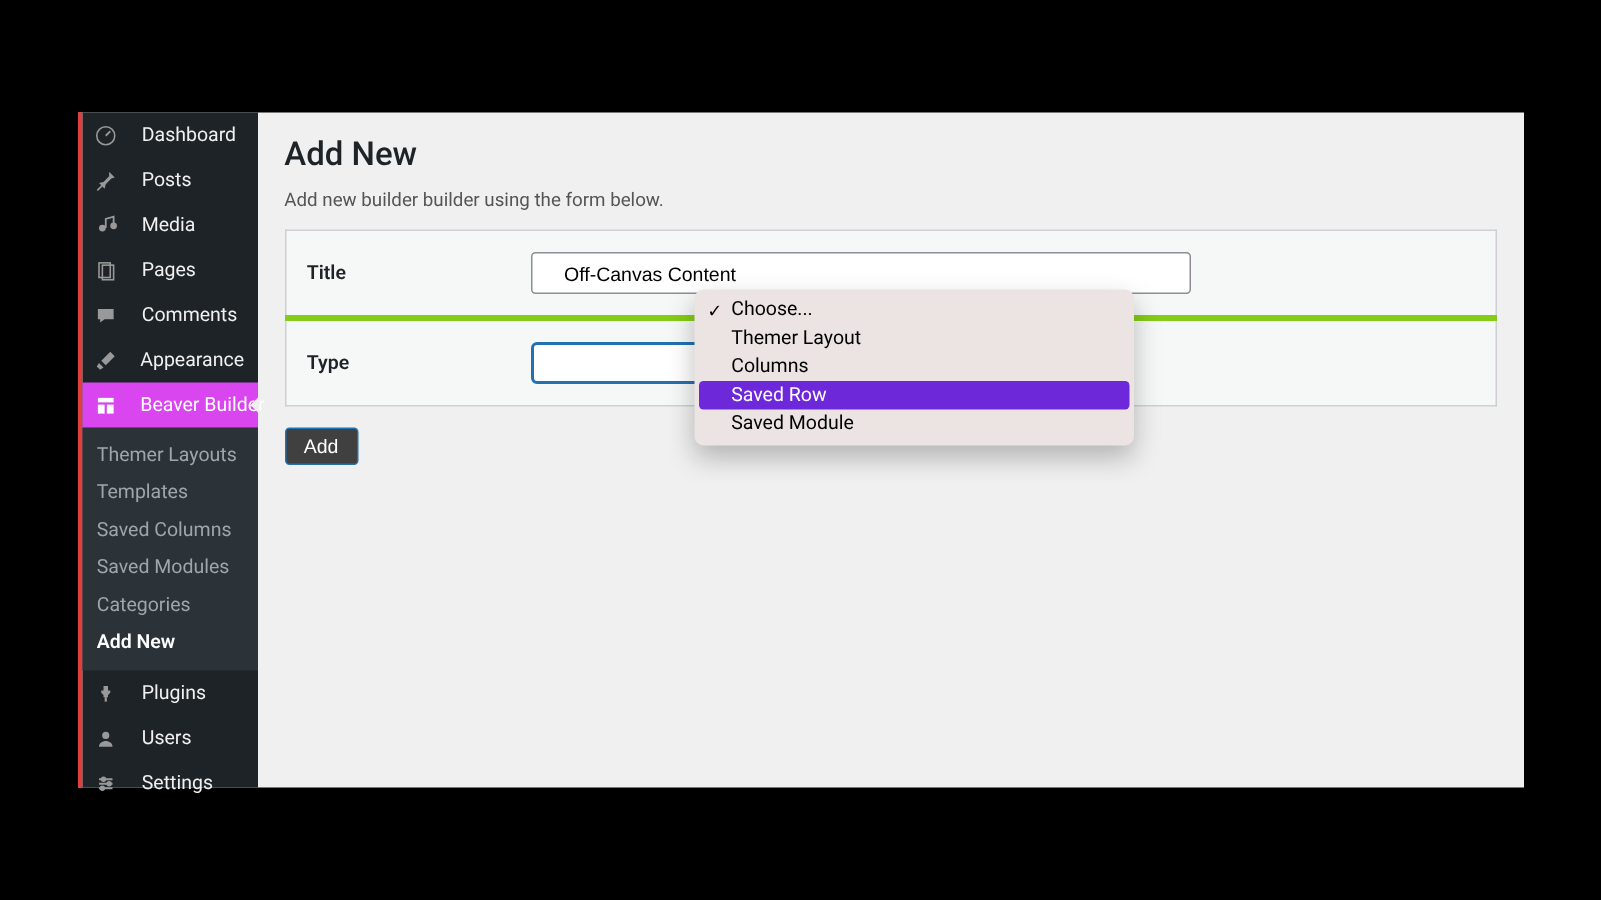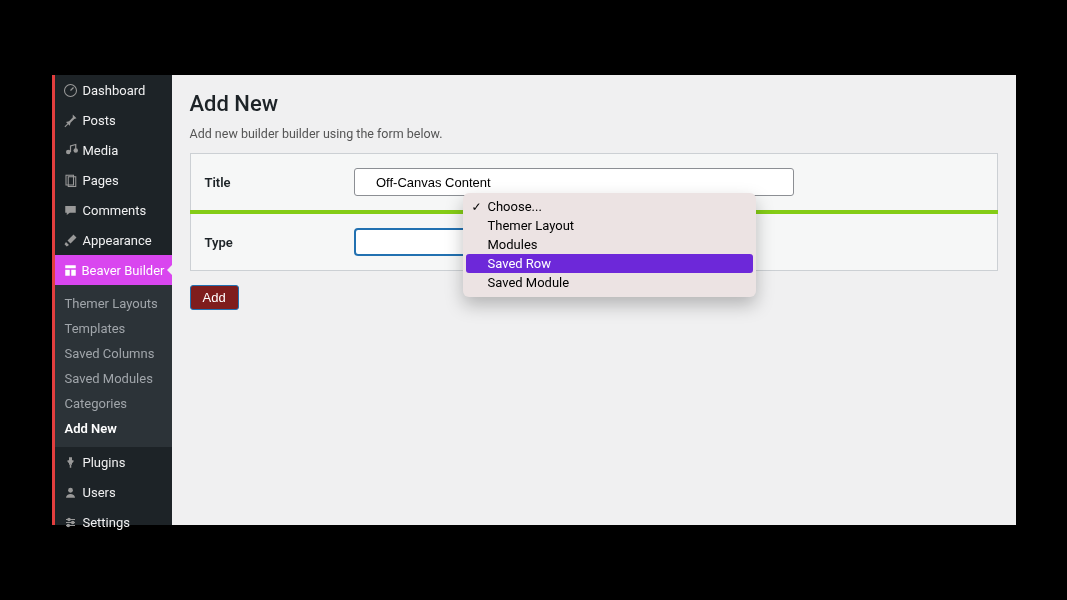--- a/index.html
+++ b/index.html
@@ -29,21 +29,21 @@
     display: flex;
     flex-direction: column;
     font-size: 13px;
   }
   .menu-item {
     display: flex;
     align-items: center;
     padding: 7px 10px 7px 8px;
     cursor: pointer;
     color: #f0f0f1;
-    gap: 4px;
+    gap: 16px;
     position: relative;
     white-space: nowrap;
   }
   .menu-item .icon {
     width: 16px;
     height: 16px;
     display: inline-flex;
     align-items: center;
     justify-content: center;
     color: #999;
@@ -126,21 +126,21 @@
     height: 28px;
   }
   .type-select-box {
     width: 290px;
     border: 2px solid #2271b1;
     border-radius: 4px;
     position: relative;
   }
   .btn-primary {
     margin-top: 14px;
-    background: #7f1d1d;
+    background: #404040;
     color: #fff;
     border: 1px solid #2271b1;
     border-radius: 3px;
     padding: 4px 12px;
     font-size: 13px;
     cursor: pointer;
   }
   
   .dropdown {
     position: absolute;
@@ -331,21 +331,21 @@
       <div class="opt">
         <span class="check">✓</span>
         <span class="label">Choose...</span>
       </div>
       <div class="opt">
         <span class="check"></span>
         <span class="label">Themer Layout</span>
       </div>
       <div class="opt">
         <span class="check"></span>
-        <span class="label">Modules</span>
+        <span class="label">Columns</span>
       </div>
       <div class="opt highlight">
         <span class="check"></span>
         <span class="label">Saved Row</span>
       </div>
       <div class="opt">
         <span class="check"></span>
         <span class="label">Saved Module</span>
       </div>
     </div>

